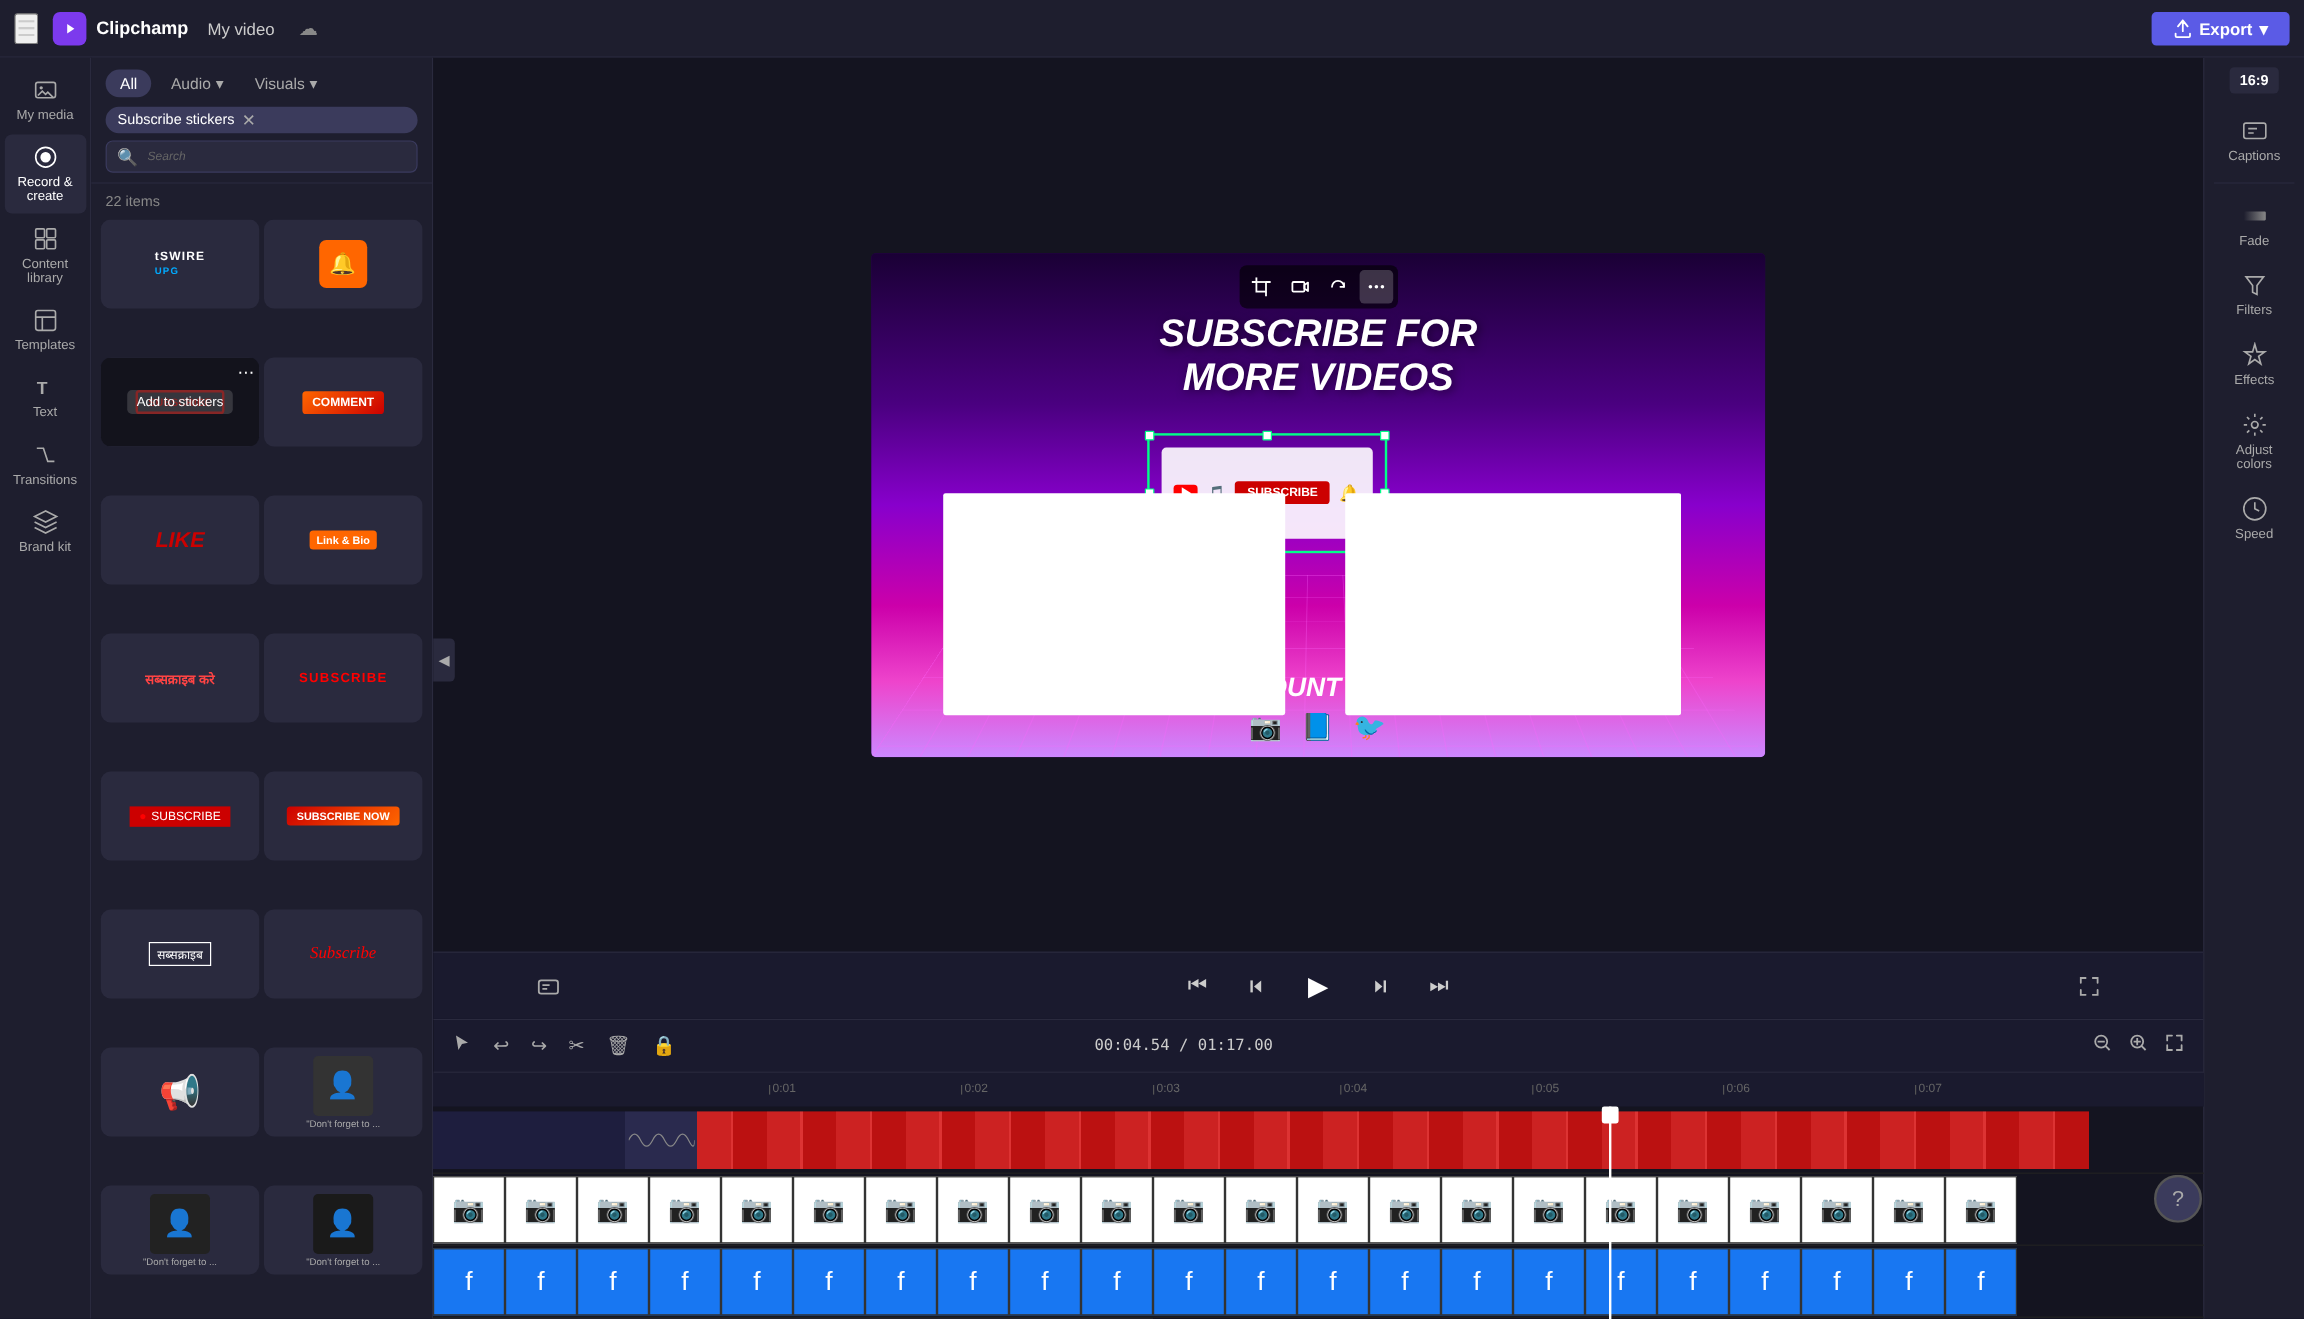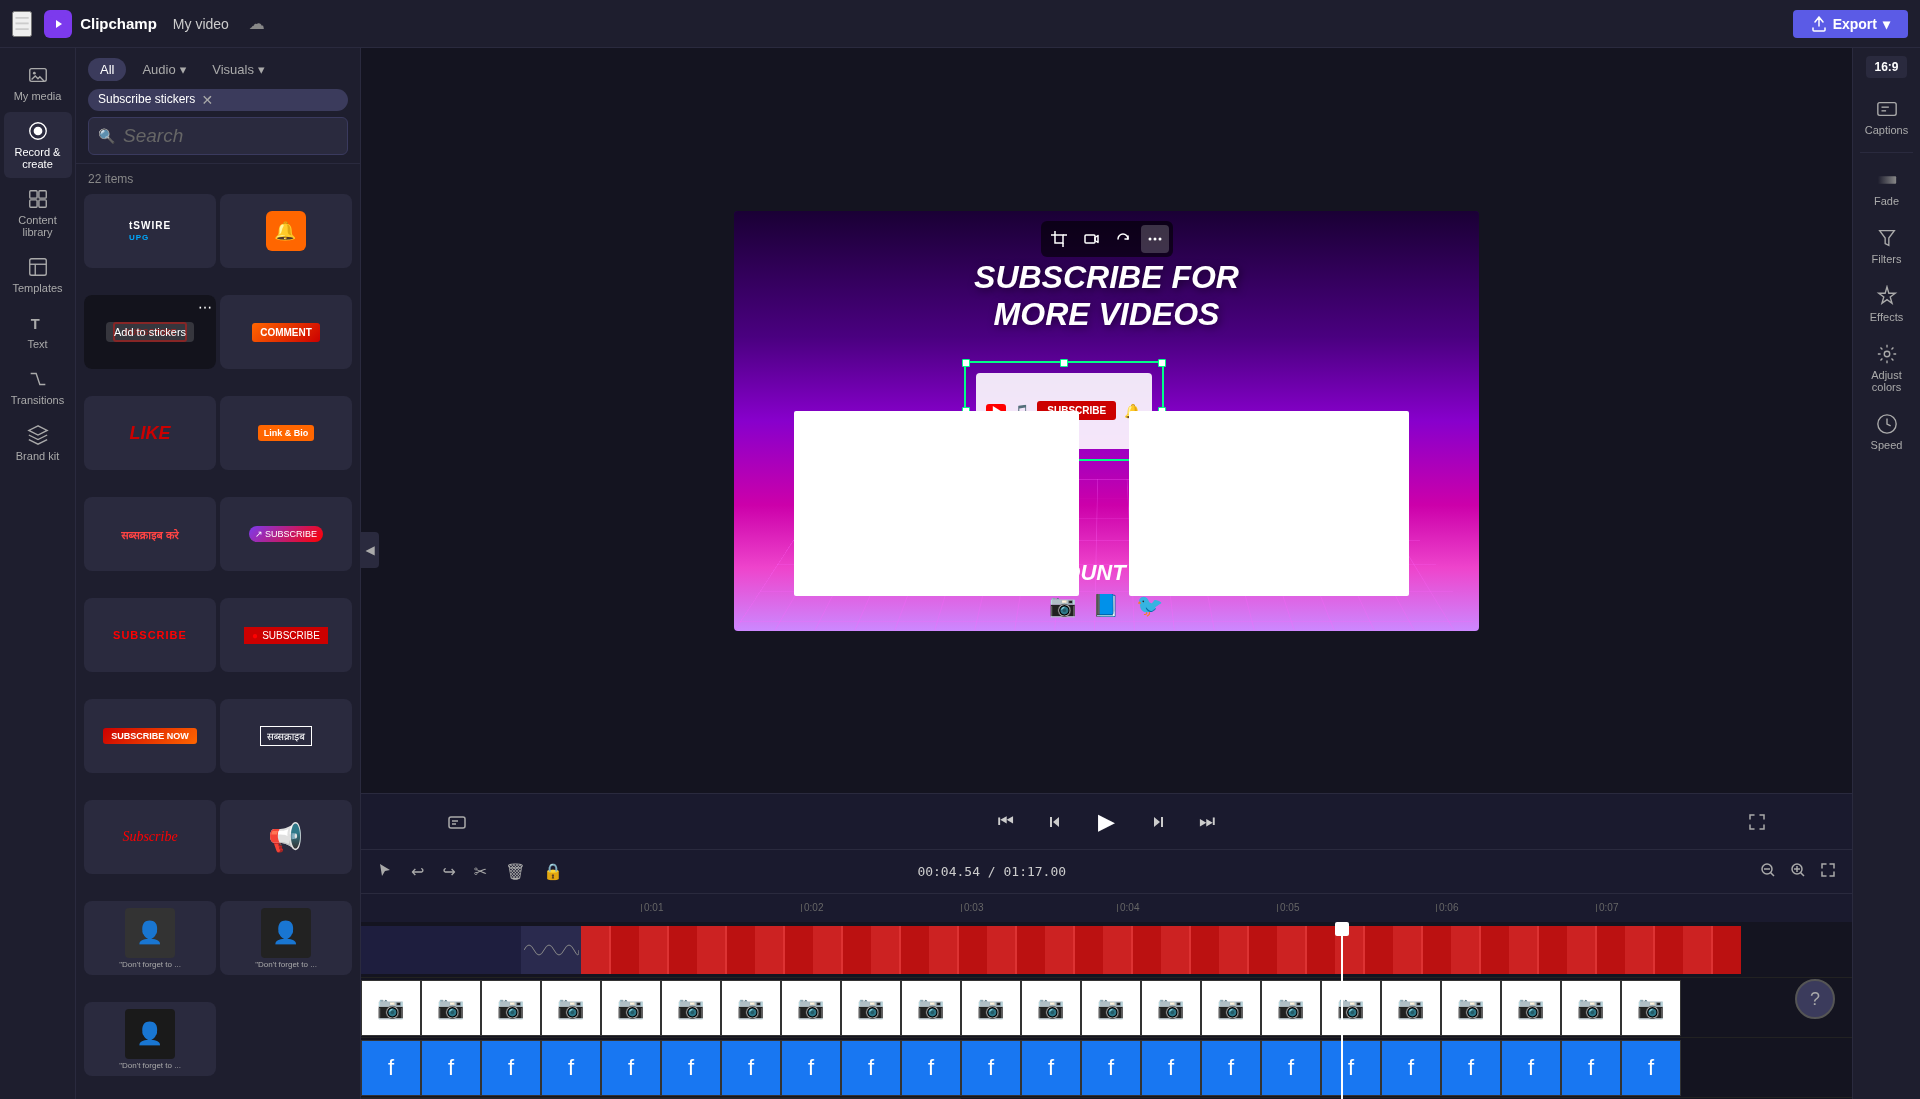--- a/index.html
+++ b/index.html
@@ -132,21 +132,21 @@
       position: relative;
       margin-top: 6px;
     }
     .search-box input {
       width: 100%;
       background: #2a2a3e;
       border: 1px solid #3a3a5e;
       border-radius: 6px;
       padding: 7px 12px 7px 34px;
       color: #fff;
-      font-size: 19px;
+      font-size: 10px;
       outline: none;
       font-style: italic;
     }
     .search-box input::placeholder { color: #666; }
     .search-icon-pos {
       position: absolute;
       left: 10px;
       top: 50%;
       transform: translateY(-50%);
       color: #666;
@@ -532,21 +532,21 @@
       align-items: center;
       justify-content: center;
       flex-shrink: 0;
       font-size: 22px;
       background: #fff;
       color: #333;
     }
 
     
     .right-panel {
-      width: 68px;
+      width: 84px;
       background: #1e1e2e;
       display: flex;
       flex-direction: column;
       align-items: center;
       padding: 8px 0;
       gap: 4px;
       border-left: 1px solid #2a2a3e;
       flex-shrink: 0;
     }
     .right-panel-item {
@@ -769,23 +769,20 @@
 
       <div class="sticker-item">
         <div class="s-like">LIKE</div>
       </div>
       <div class="sticker-item">
         <div class="s-link-bio">Link &amp; Bio</div>
       </div>
 
       <div class="sticker-item">
         <div class="s-hindi-sub">सब्सक्राइब करे</div>
-      </div>
-      <div class="sticker-item">
-        <div class="s-subscribe-anim">↗ SUBSCRIBE</div>
       </div>
 
       <div class="sticker-item">
         <div class="s-subscribe-plain">SUBSCRIBE</div>
       </div>
 
       <div class="sticker-item">
         <div class="s-subscribe-banner">
           <span style="color:#ff0000;">●</span> SUBSCRIBE
         </div>

